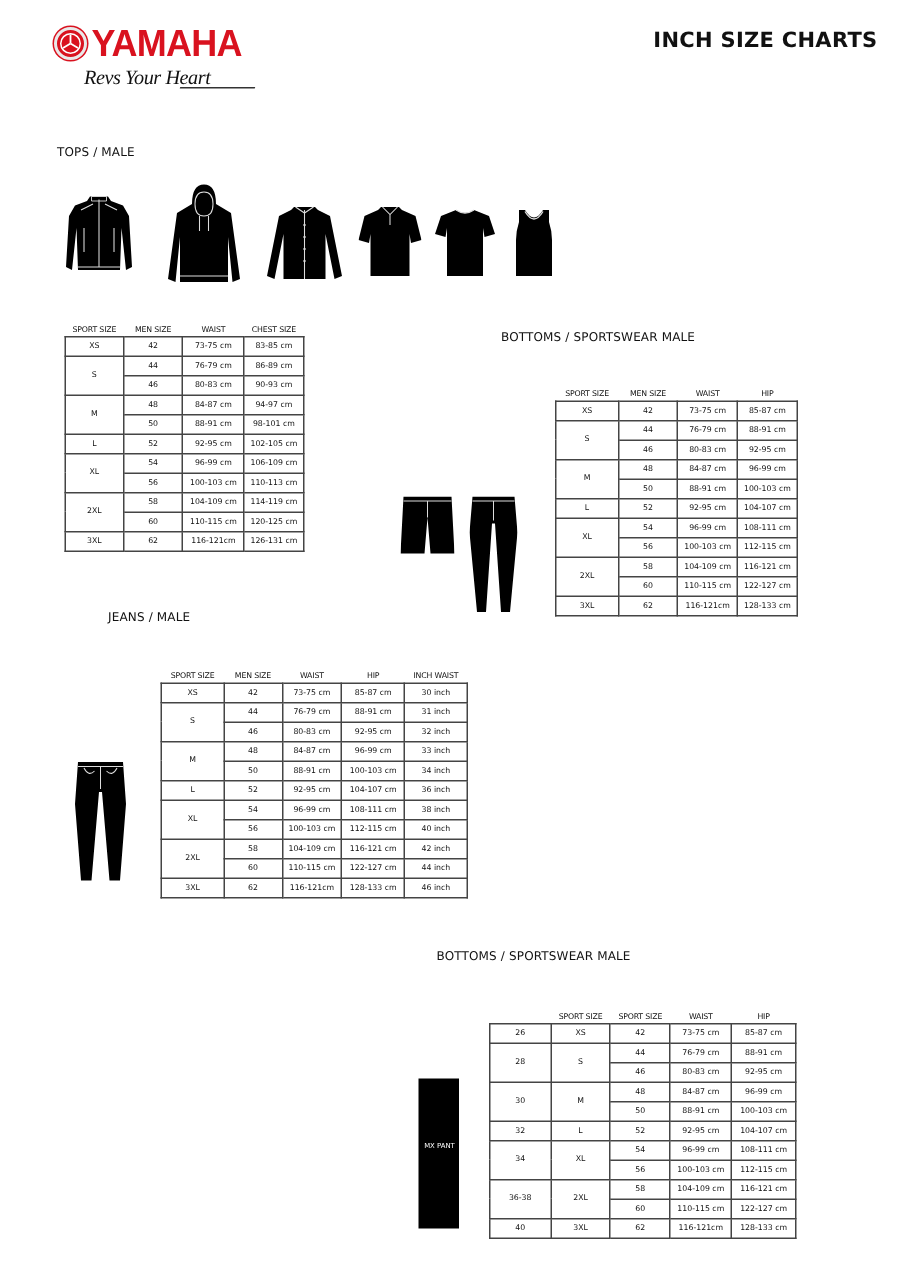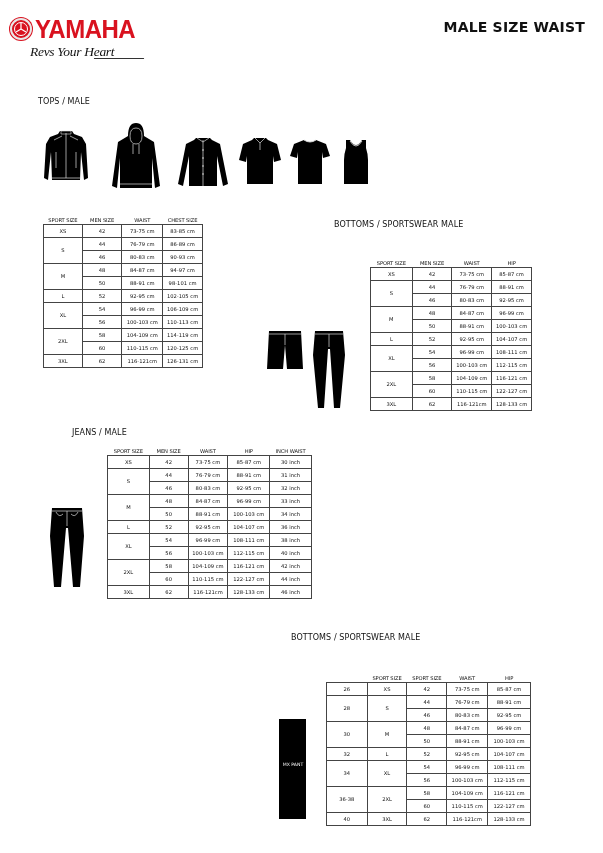--- a/index.html
+++ b/index.html
@@ -1,19 +1,19 @@
 <!DOCTYPE html>
 <html><head>
 <meta charset="utf-8">
 <style>
   * { box-sizing: border-box; margin: 0; padding: 0; }
   html, body { width: 603px; height: 853px; background: #ffffff; overflow: hidden; }
   body { position: relative; font-family: "DejaVu Sans", sans-serif; color: #111; }
 
-  .logo { position: absolute; left: 10px; top: 16px; width: 130px; height: 48px; }
+  .logo { position: absolute; left: 36px; top: 16px; width: 130px; height: 48px; }
   .logo-emblem { position: absolute; left: 0; top: 2px; width: 22px; height: 22px; border-radius: 50%; background: #d9121f; border: 2px solid #e9e9e9; box-shadow: 0 0 0 1px #d9121f; }
   .logo-emblem svg { position: absolute; left: 1px; top: 1px; }
   .logo-word { position: absolute; left: 25px; top: 0px; font-family: "Liberation Sans", sans-serif; font-weight: bold; font-size: 24px; letter-spacing: -0.5px; color: #d9121f; line-height: 28px; transform: scaleY(1.05); }
   .logo-tag { position: absolute; left: 20px; top: 28px; font-family: "Liberation Serif", serif; font-style: italic; font-size: 13.5px; color: #111; letter-spacing: -0.3px; line-height: 16px; text-align: center; }
   .logo-tag-line { position: absolute; left: 84px; top: 42px; width: 50px; height: 1px; background: #333; transform: skewX(-20deg); }
 
   .page-title { position: absolute; right: 18px; top: 19px; font-family: "DejaVu Sans", sans-serif; font-weight: bold; font-size: 14px; letter-spacing: 0.2px; color: #111; }
 
   .section-title { position: absolute; font-family: "DejaVu Sans", sans-serif; font-weight: normal; font-size: 8px; color: #111; letter-spacing: 0.1px; white-space: nowrap; }
 
@@ -40,21 +40,21 @@
         <line x1="8" y1="8" x2="13" y2="11"></line>
         <line x1="8" y1="8" x2="3" y2="11"></line>
       </g>
     </svg>
   </div>
   <div class="logo-word">YAMAHA</div>
   <div class="logo-tag">Revs Your Heart</div>
   <div class="logo-tag-line"></div>
 </div>
 
-<div class="page-title">MALE SIZE WAIST</div>
+<div class="page-title">INCH SIZE CHARTS</div>
 
 <div class="section-title" style="left:38px; top:97px;">TOPS / MALE</div>
 
 <div class="garments">
 
   <svg class="garment" style="left:4px; top:6px;" width="44" height="58" viewBox="0 0 44 58">
     <path d="M16 3 L28 3 L30 6 L38 9 L42 16 L44 50 L40 52 L37 24 L36 52 L8 52 L7 24 L4 52 L0 50 L2 16 L6 9 L14 6 Z" fill="#000"></path>
     <path d="M22 5 L22 50 M8 50 L36 50 M10 12 L18 8 M34 12 L26 8 M12 24 L12 40 M32 24 L32 40" stroke="#ddd" stroke-width="0.7" fill="none"></path>
     <path d="M17 3 L27 3 L27 6 L17 6 Z" fill="none" stroke="#ddd" stroke-width="0.6"></path>
   </svg>
@@ -258,21 +258,21 @@
       </tr>
     <tr>
         <td>3XL</td>
         <td>62</td>
         <td>116-121cm</td>
         <td>128-133 cm</td>
       </tr>
   </tbody>
 </table>
 
-<div class="section-title" style="left:72px; top:428px;">JEANS / MALE</div>
+<div class="section-title" style="left:72px; top:407px;">JEANS / MALE</div>
 
 <svg style="position:absolute; left:49px; top:508px;" width="36" height="80" viewBox="0 0 36 80">
   <path d="M3 0 L33 0 L35 28 L31 79 L24 79 L19 20 L17 20 L12 79 L5 79 L1 28 Z" fill="#000"></path>
   <path d="M3 3 L33 3 M18 3 L18 18 M7 4 Q10 10 14 6 M29 4 Q26 10 22 6" stroke="#ddd" stroke-width="0.7" fill="none"></path>
 </svg>
 
 <table class="size" style="left:107px; top:443px; width:205px;">
   <colgroup>
       <col style="width:42px">
       <col style="width:39px">

